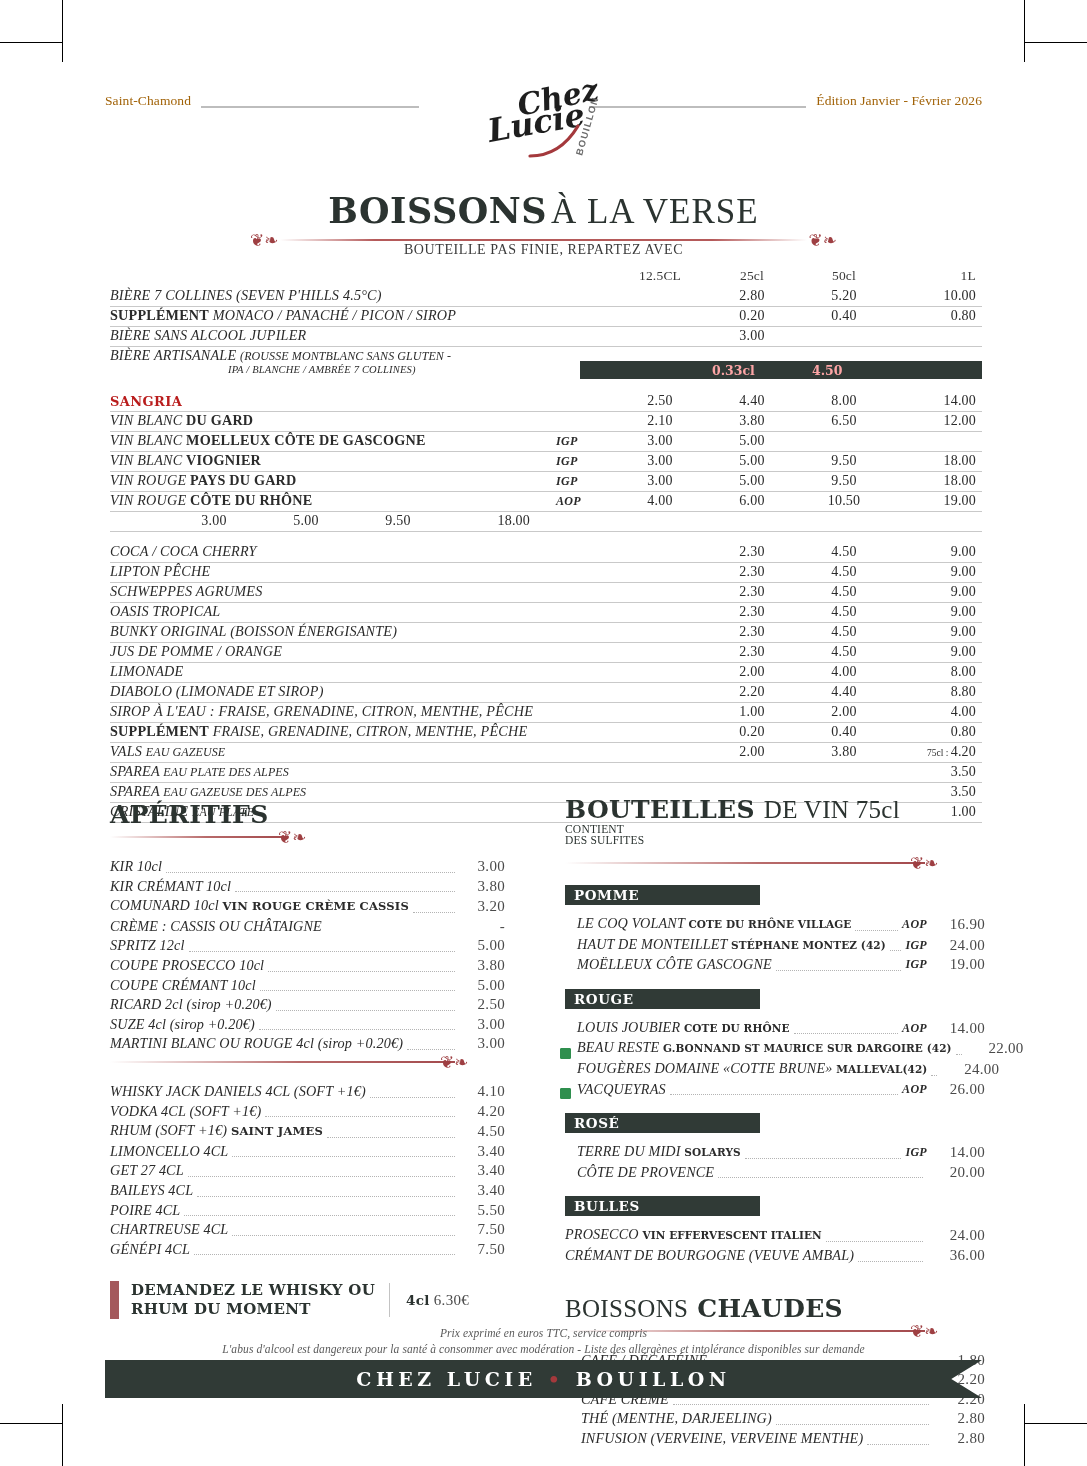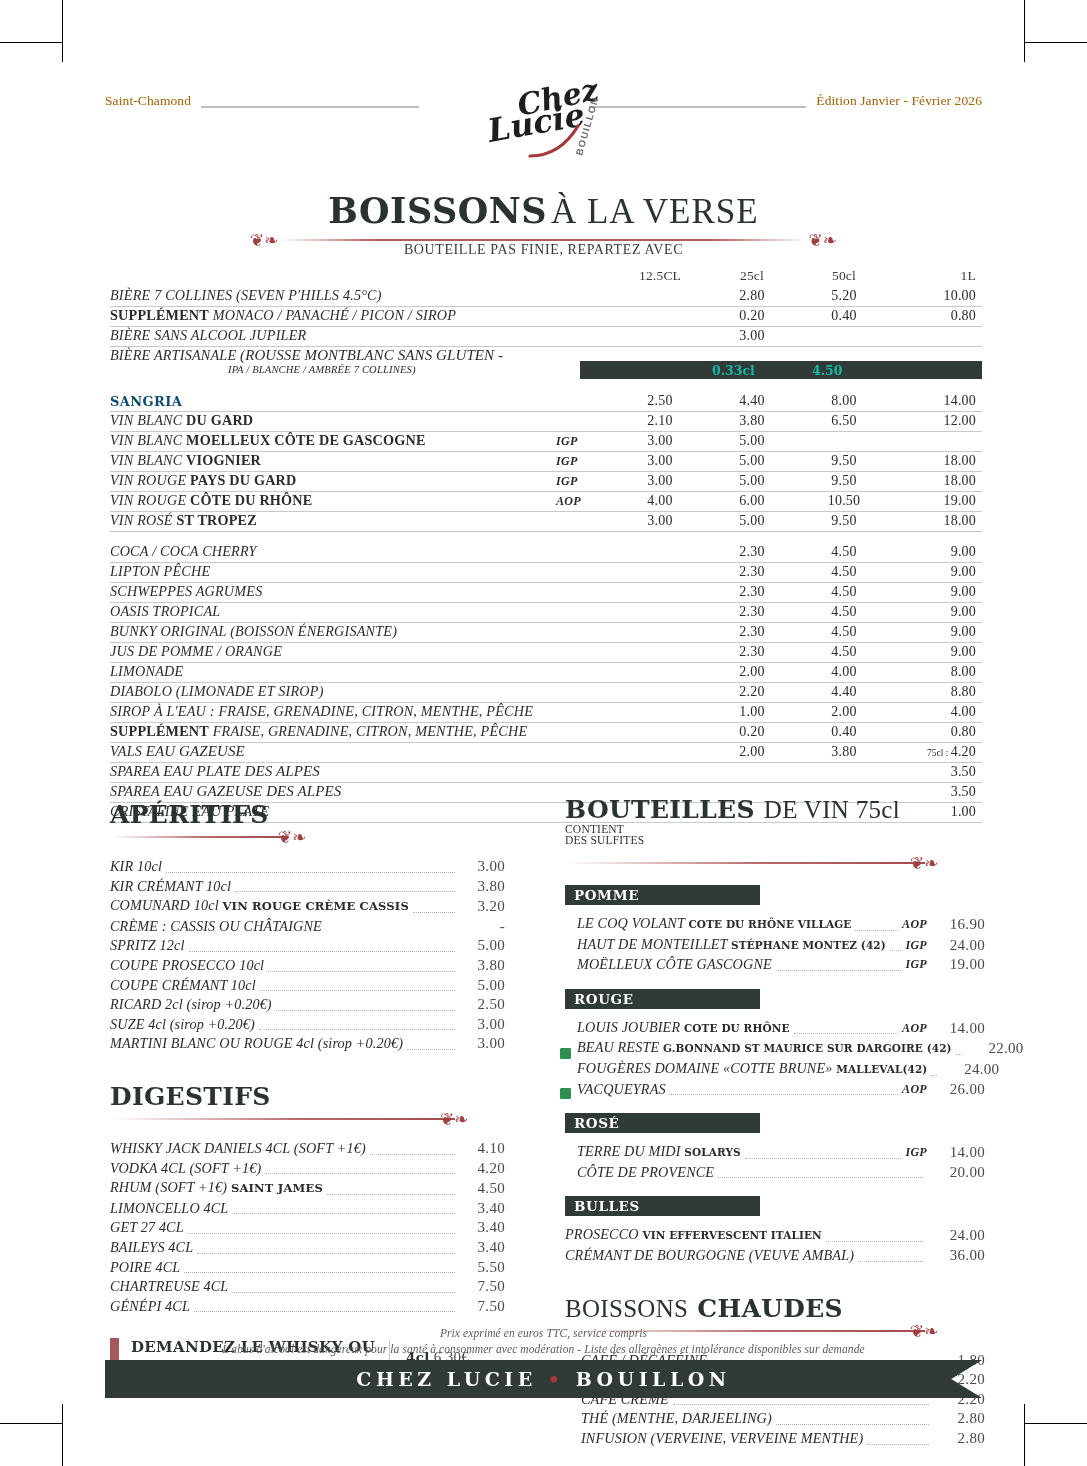--- a/index.html
+++ b/index.html
@@ -86,44 +86,44 @@
   .ptable .row.noline { border-bottom:none; }
   .ptable .head {
     border-bottom:none; min-height:20px; margin-bottom:1px;
   }
   .ptable .name {
     flex:1; font-size:14.2px; font-style:italic; letter-spacing:0.2px;
     padding-bottom:2px; white-space:nowrap; overflow:hidden;
   }
   .ptable .name b { font-style:normal; font-weight:700; }
   .ptable .name .sm {
-    font-size:15px; font-style:italic; letter-spacing:0.1px;
+    font-size:12px; font-style:italic; letter-spacing:0.1px;
   }
   .ptable .name .supp { font-style:normal; font-weight:700; }
   .ptable .tag {
     width:58px; font-size:12px; font-style:italic; font-weight:700;
     text-align:left; padding-bottom:2px; letter-spacing:0.3px;
   }
   .ptable .c {
     width:92px; text-align:center; font-size:14px; padding-bottom:2px;
     letter-spacing:0.2px; font-style:normal;
   }
   .ptable .c.c4 { width:92px; text-align:right; padding-right:6px; }
   .ptable .head .c { font-size:13.5px; color:#3a3a3a; }
   .ptable .head .c.c4 { }
-  .ptable .sangria { color:#0c4a6e; font-weight:700; font-style:normal;
+  .ptable .sangria { color:#b91c1c; font-weight:700; font-style:normal;
     font-family:"DejaVu Serif", serif; font-size:13px; letter-spacing:0.4px;margin-top:13px; }
   .ptable .subline {
     font-size:10.5px; font-style:italic; letter-spacing:0.2px;
     text-align:left; padding-left:118px; padding-bottom:1px;
   }
   .darkbar {
     position:absolute; left:470px; right:0; top:0; height:18px;
     background:#303a36; display:flex; align-items:center; justify-content:flex-start;
-    color:#14b8a6; font-family:"DejaVu Serif", serif; font-weight:700; font-size:12.5px;
+    color:#fca5a5; font-family:"DejaVu Serif", serif; font-weight:700; font-size:12.5px;
   }
   .darkbar .db1 { position:absolute; left:132px; }
   .darkbar .db2 { position:absolute; left:232px; }
   .sm75 { font-size:9.5px; letter-spacing:0; }
   .gapper { height:11px; }
 
   
   .colL { position:absolute; left:110px; top:800px; width:395px; }
   .colR { position:absolute; left:565px; top:795px; width:420px; }
 
@@ -347,21 +347,20 @@
       </div>
       <div class="row">
         <div class="name">VIN ROUGE <b>CÔTE DU RHÔNE</b></div>
         <div class="tag">AOP</div>
         <div class="c">4.00</div>
         <div class="c">6.00</div>
         <div class="c">10.50</div>
         <div class="c c4">19.00</div>
       </div>
       <div class="row">
-        <div class="name">VIN ROSÉ <b>ST TROPEZ</b></div>
         <div class="tag"></div>
         <div class="c">3.00</div>
         <div class="c">5.00</div>
         <div class="c">9.50</div>
         <div class="c c4">18.00</div>
       </div>
       <div class="gapper"></div>
       <div class="row">
         <div class="name">COCA / COCA CHERRY</div>
         <div class="tag"></div>
@@ -529,21 +528,20 @@
           <span class="dots"></span>
           <span class="pr">3.00</span>
         </div>
         <div class="dline">
           <span class="lab">MARTINI BLANC OU ROUGE 4cl (sirop +0.20€)</span>
           <span class="dots"></span>
           <span class="pr">3.00</span>
         </div>
       </div>
 
-    <div class="sect-title" style="margin-top:28px;">DIGESTIFS</div>
     <div class="sect-rule-wrap">
       <div class="sect-rule" style="width:345px;"></div>
       <div class="sect-orn" style="left:330px;">❦❧</div>
     </div>
     <div class="dlist" id="digestifs-list">
         <div class="dline">
           <span class="lab">WHISKY JACK DANIELS 4CL (SOFT +1€)</span>
           <span class="dots"></span>
           <span class="pr">4.10</span>
         </div>

